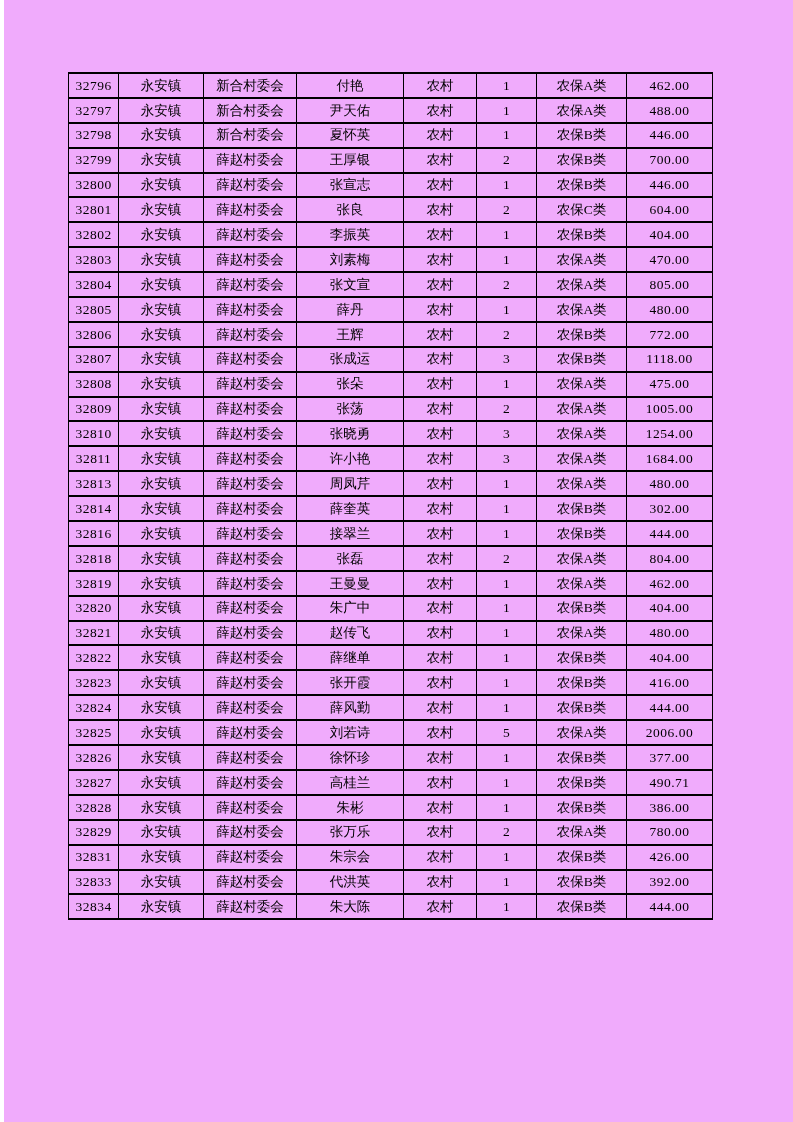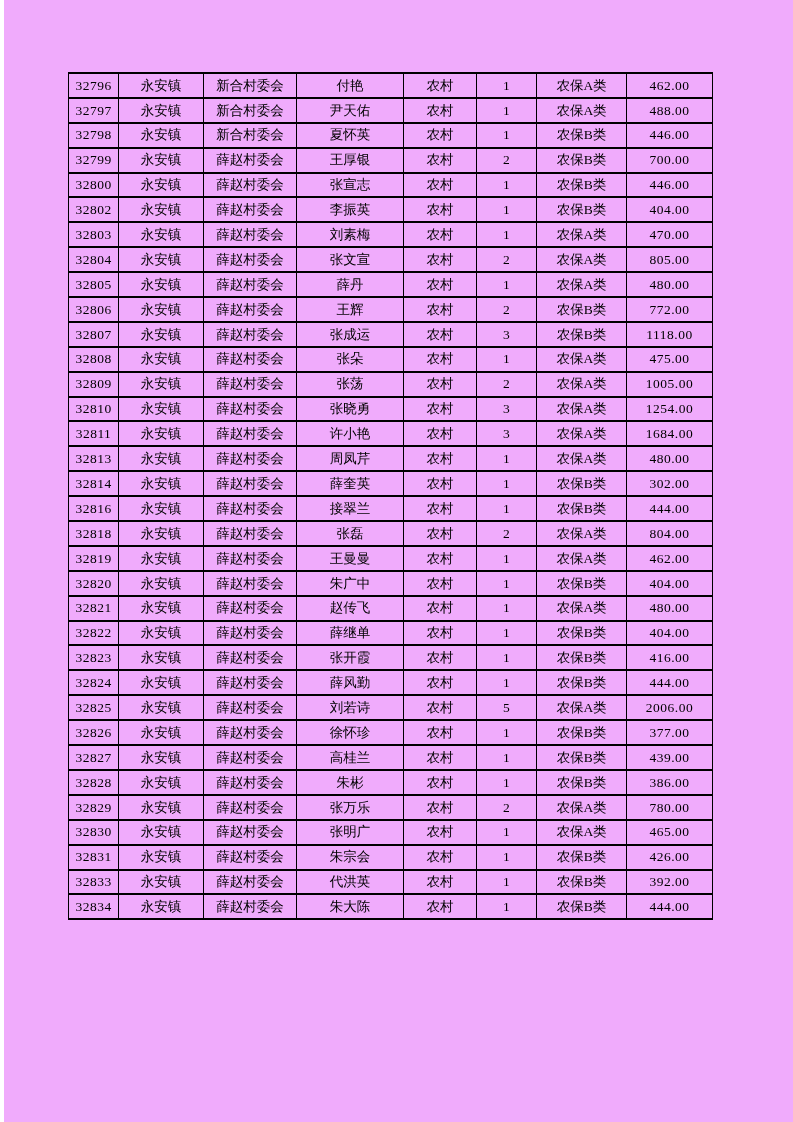--- a/index.html
+++ b/index.html
@@ -116,20 +116,30 @@
           <td class="num">32800</td>
           <td>永安镇</td>
           <td>薛赵村委会</td>
           <td>张宣志</td>
           <td>农村</td>
           <td class="num">1</td>
           <td>农保B类</td>
           <td class="num">446.00</td>
         </tr>
         <tr>
+          <td class="num">32801</td>
+          <td>永安镇</td>
+          <td>薛赵村委会</td>
+          <td>张良</td>
+          <td>农村</td>
+          <td class="num">2</td>
+          <td>农保C类</td>
+          <td class="num">604.00</td>
+        </tr>
+        <tr>
           <td class="num">32802</td>
           <td>永安镇</td>
           <td>薛赵村委会</td>
           <td>李振英</td>
           <td>农村</td>
           <td class="num">1</td>
           <td>农保B类</td>
           <td class="num">404.00</td>
         </tr>
         <tr>
@@ -343,51 +353,41 @@
           <td class="num">377.00</td>
         </tr>
         <tr>
           <td class="num">32827</td>
           <td>永安镇</td>
           <td>薛赵村委会</td>
           <td>高桂兰</td>
           <td>农村</td>
           <td class="num">1</td>
           <td>农保B类</td>
-          <td class="num">439.00</td>
+          <td class="num">490.71</td>
         </tr>
         <tr>
           <td class="num">32828</td>
           <td>永安镇</td>
           <td>薛赵村委会</td>
           <td>朱彬</td>
           <td>农村</td>
           <td class="num">1</td>
           <td>农保B类</td>
           <td class="num">386.00</td>
         </tr>
         <tr>
           <td class="num">32829</td>
           <td>永安镇</td>
           <td>薛赵村委会</td>
           <td>张万乐</td>
           <td>农村</td>
           <td class="num">2</td>
           <td>农保A类</td>
           <td class="num">780.00</td>
-        </tr>
-        <tr>
-          <td class="num">32830</td>
-          <td>永安镇</td>
-          <td>薛赵村委会</td>
-          <td>张明广</td>
-          <td>农村</td>
-          <td class="num">1</td>
-          <td>农保A类</td>
-          <td class="num">465.00</td>
         </tr>
         <tr>
           <td class="num">32831</td>
           <td>永安镇</td>
           <td>薛赵村委会</td>
           <td>朱宗会</td>
           <td>农村</td>
           <td class="num">1</td>
           <td>农保B类</td>
           <td class="num">426.00</td>

